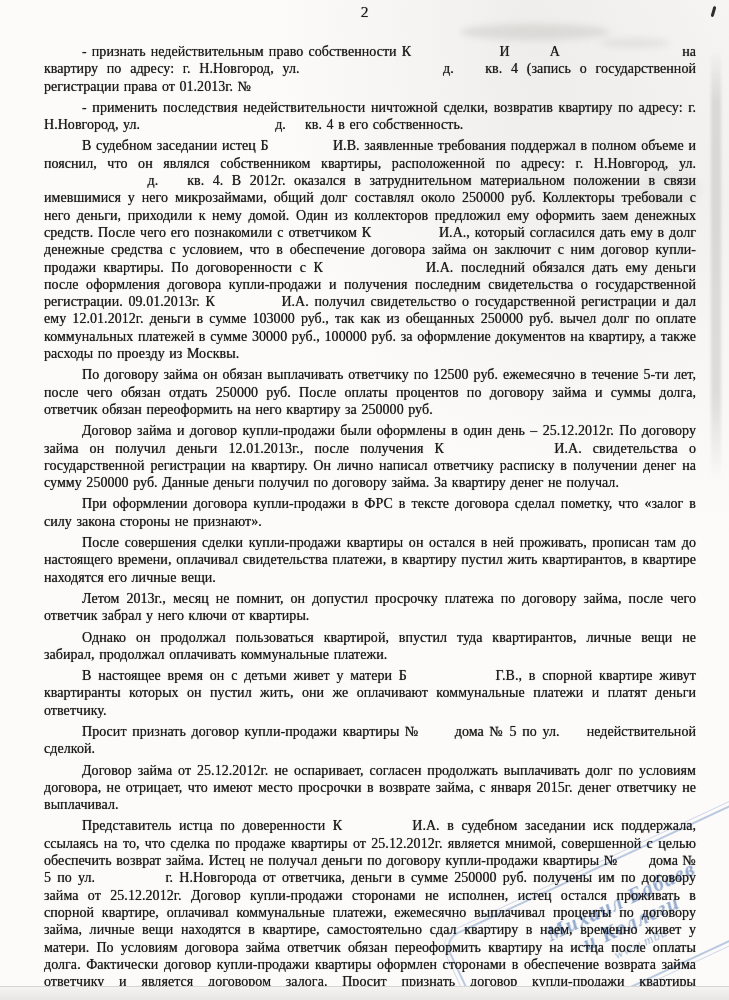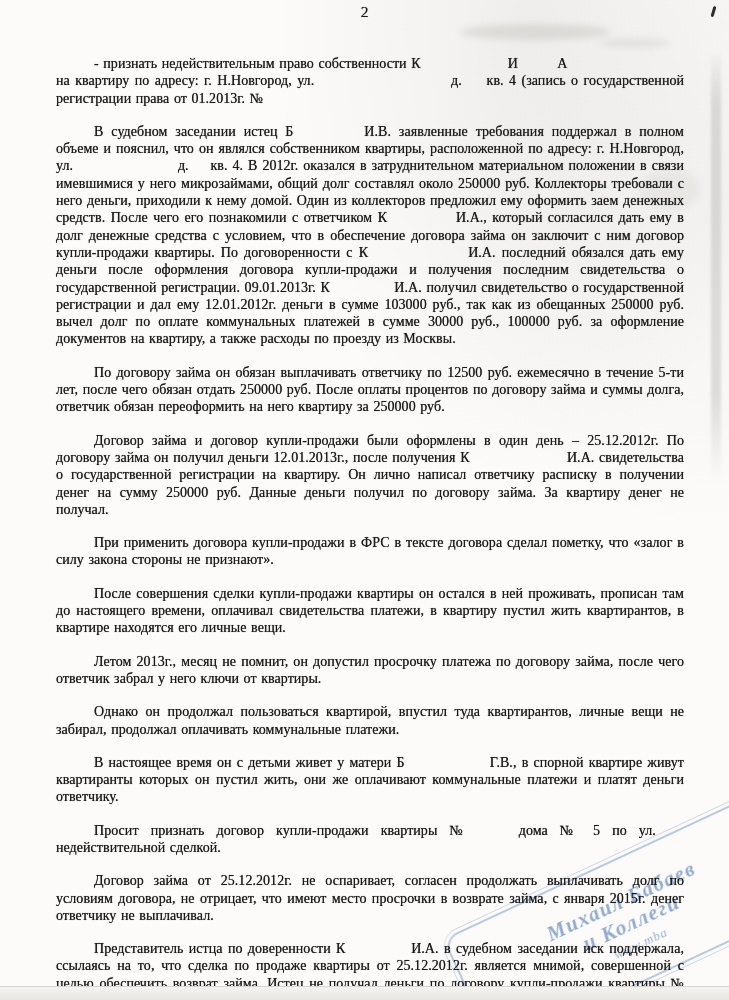--- a/index.html
+++ b/index.html
@@ -17,21 +17,21 @@
   .pagenum{
     position:absolute;top:3px;left:0;width:729px;text-align:center;
     font-size:15.5px;text-shadow:0 0 0.7px rgba(25,25,25,0.8);
   }
   .content{
     position:absolute;left:40px;top:39px;width:660px;
     font-size:14px;line-height:17.3px;text-align:justify;
     letter-spacing:0.05px;word-spacing:1px;
     text-shadow:0 0 0.7px rgba(25,25,25,0.85);
   }
-  .para{margin:16px;text-indent:38px;}
+  .para{margin:4px;text-indent:38px;}
   .gap{display:inline-block;height:2px;}
   
   .tick-mark{
     position:absolute;left:712px;top:6px;width:2.5px;height:11px;
     background:#2e2e2e;transform:rotate(16deg);border-radius:2px;
   }
   .smudge{position:absolute;border-radius:50%;filter:blur(3px);pointer-events:none;}
   .smudge.s1{left:460px;top:24px;width:150px;height:16px;background:rgba(150,148,142,0.22);}
   .smudge.s2{left:600px;top:38px;width:70px;height:10px;background:rgba(150,148,142,0.15);}
   .smudge.s3{left:640px;top:170px;width:60px;height:40px;background:rgba(160,158,150,0.10);}
@@ -72,24 +72,25 @@
   <div class="pagenum">2</div>
 
   <div class="smudge s1"></div>
   <div class="smudge s2"></div>
   <div class="smudge s3"></div>
   <div class="tick-mark"></div>
   <div class="edge-band"></div>
 
   <div class="content">
       <p class="para">- признать недействительным право собственности К <span class="gap" style="width: 78px;"></span> И <span class="gap" style="width: 30px;"></span> А <span class="gap" style="width: 112px;"></span> на квартиру по адресу: г. Н.Новгород, ул. <span class="gap" style="width: 126px;"></span> д. <span class="gap" style="width: 14px;"></span> кв. 4 (запись о государственной регистрации права от 01.2013г. №</p>
+      <p class="para">- применить последствия недействительности ничтожной сделки, возвратив квартиру по адресу: г. Н.Новгород, ул. <span class="gap" style="width: 126px;"></span> д. <span class="gap" style="width: 10px;"></span> кв. 4 в его собственность.</p>
       <p class="para">В судебном заседании истец Б <span class="gap" style="width: 55px;"></span> И.В. заявленные требования поддержал в полном объеме и пояснил, что он являлся собственником квартиры, расположенной по адресу: г. Н.Новгород, ул. <span class="gap" style="width: 95px;"></span> д. <span class="gap" style="width: 12px;"></span> кв. 4. В 2012г. оказался в затруднительном материальном положении в связи имевшимися у него микрозаймами, общий долг составлял около 250000 руб. Коллекторы требовали с него деньги, приходили к нему домой. Один из коллекторов предложил ему оформить заем денежных средств. После чего его познакомили с ответчиком К <span class="gap" style="width: 58px;"></span> И.А., который согласился дать ему в долг денежные средства с условием, что в обеспечение договора займа он заключит с ним договор купли-продажи квартиры. По договоренности с К <span class="gap" style="width: 88px;"></span> И.А. последний обязался дать ему деньги после оформления договора купли-продажи и получения последним свидетельства о государственной регистрации. 09.01.2013г. К <span class="gap" style="width: 55px;"></span> И.А. получил свидетельство о государственной регистрации и дал ему 12.01.2012г. деньги в сумме 103000 руб., так как из обещанных 250000 руб. вычел долг по оплате коммунальных платежей в сумме 30000 руб., 100000 руб. за оформление документов на квартиру, а также расходы по проезду из Москвы.</p>
       <p class="para">По договору займа он обязан выплачивать ответчику по 12500 руб. ежемесячно в течение 5-ти лет, после чего обязан отдать 250000 руб. После оплаты процентов по договору займа и суммы долга, ответчик обязан переоформить на него квартиру за 250000 руб.</p>
       <p class="para">Договор займа и договор купли-продажи были оформлены в один день – 25.12.2012г.  По договору займа он получил деньги 12.01.2013г., после получения К <span class="gap" style="width: 88px;"></span> И.А. свидетельства о государственной регистрации на квартиру.  Он лично написал ответчику расписку в получении денег на сумму 250000 руб. Данные деньги получил по договору займа. За квартиру денег не получал.</p>
-      <p class="para">При применить договора купли-продажи в ФРС в тексте договора сделал пометку, что «залог в силу закона стороны не признают».</p>
+      <p class="para">При оформлении договора купли-продажи в ФРС в тексте договора сделал пометку, что «залог в силу закона стороны не признают».</p>
       <p class="para">После совершения сделки купли-продажи квартиры он остался в ней проживать, прописан там до настоящего времени, оплачивал свидетельства платежи, в квартиру пустил жить квартирантов, в квартире находятся его личные вещи.</p>
       <p class="para">Летом 2013г.,  месяц не помнит,  он допустил  просрочку платежа по договору займа, после чего ответчик забрал у него ключи от  квартиры.</p>
       <p class="para">Однако он продолжал пользоваться квартирой, впустил туда квартирантов, личные вещи не забирал, продолжал оплачивать коммунальные платежи.</p>
       <p class="para">В настоящее время он с детьми живет у матери Б <span class="gap" style="width: 75px;"></span> Г.В., в спорной квартире живут квартиранты которых он пустил жить, они же оплачивают коммунальные платежи и платят деньги ответчику.</p>
       <p class="para">Просит признать договор купли-продажи квартиры № <span class="gap" style="width: 24px;"></span> дома № 5 по ул. <span class="gap" style="width: 16px;"></span> недействительной сделкой.</p>
       <p class="para">Договор займа от 25.12.2012г. не оспаривает, согласен продолжать выплачивать долг по условиям договора, не отрицает, что имеют место просрочки в возврате займа, с января 2015г. денег  ответчику не выплачивал.</p>
       <p class="para">Представитель истца по доверенности К <span class="gap" style="width: 55px;"></span> И.А. в судебном заседании иск поддержала, ссылаясь на то, что сделка по продаже квартиры от 25.12.2012г. является мнимой, совершенной с целью обеспечить возврат займа. Истец не получал деньги по договору купли-продажи квартиры № <span class="gap" style="width: 22px;"></span> дома № 5 по ул. <span class="gap" style="width: 58px;"></span> г. Н.Новгорода от ответчика, деньги в сумме 250000 руб. получены им по договору займа от 25.12.2012г.  Договор купли-продажи сторонами не исполнен, истец остался проживать в спорной квартире, оплачивал коммунальные платежи, ежемесячно выплачивал проценты по договору займа, личные вещи находятся в квартире, самостоятельно сдал квартиру в наем, временно живет у матери. По условиям договора займа  ответчик обязан переоформить квартиру на истца после оплаты долга.  Фактически договор купли-продажи квартиры оформлен сторонами в обеспечение возврата займа ответчику и является договором залога. Просит признать договор купли-продажи квартиры недействительной мнимой сделкой, применить последствия недействительности мнимой сделки. Договор займа истец не оспаривает, согласен выполнять условия займа и вернуть деньги ответчику.</p>
     </div>
 
   <div class="watermark">

